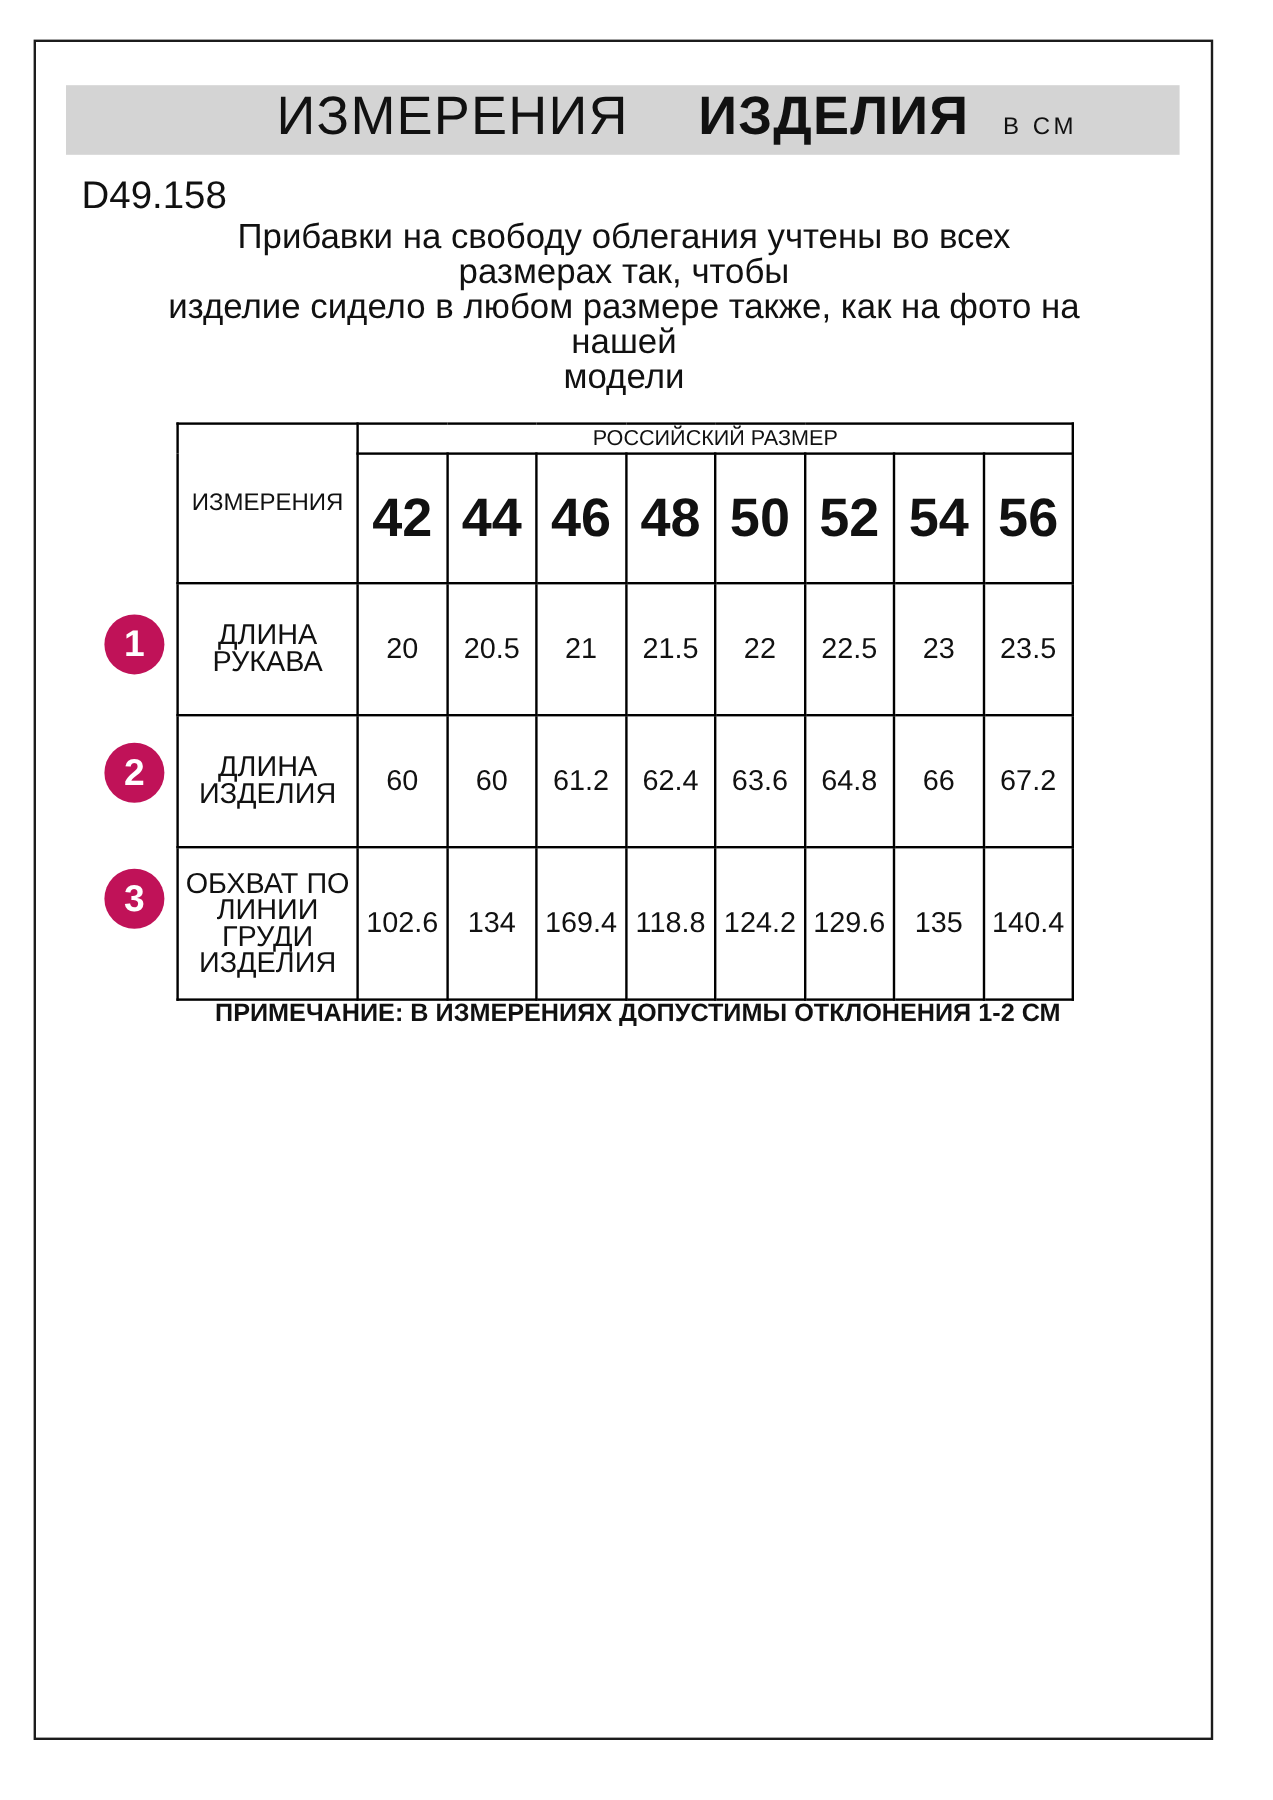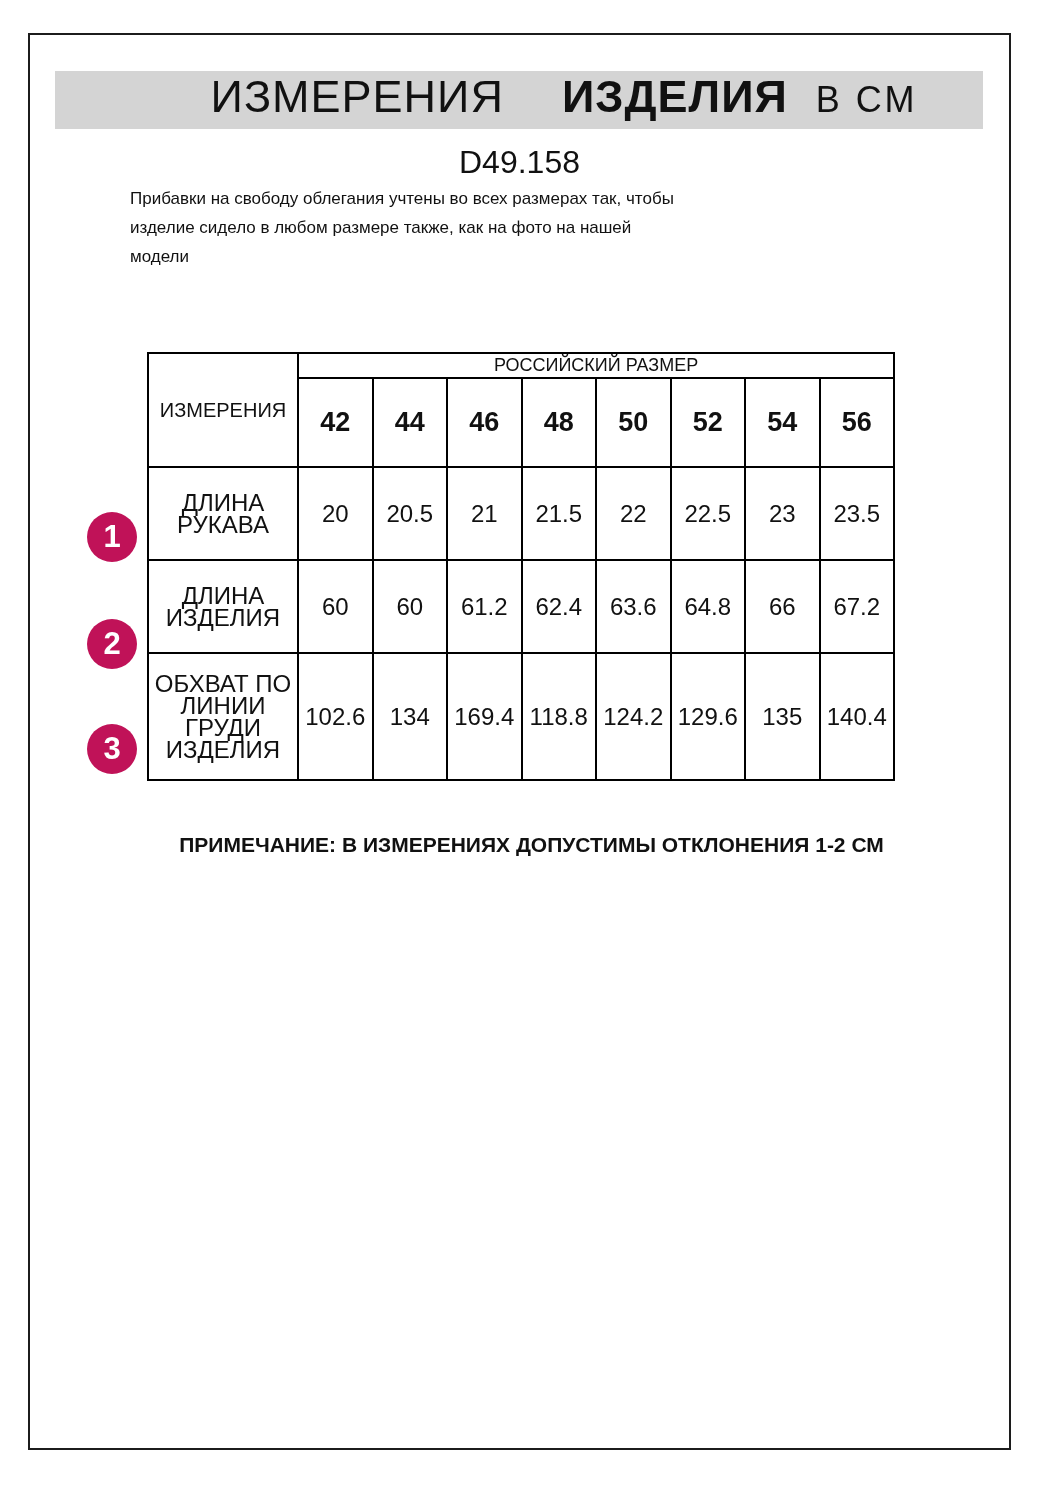--- a/index.html
+++ b/index.html
@@ -18,44 +18,44 @@
   }
   .title-bar {
     position: absolute; left: 55px; top: 71px;
     width: 928px; height: 58px;
     background: #d4d4d4;
     display: flex; align-items: baseline; justify-content: center;
   }
   .title-group { position: relative; left: 45px; display: flex; align-items: baseline; }
   .title-reg  { font-size: 45px; font-weight: 400; letter-spacing: 1px; }
   .title-bold { font-size: 45px; font-weight: 700; margin-left: 58px; letter-spacing: 1px; }
-  .title-units{ font-size: 36px; font-weight: 400; margin-left: 28px; letter-spacing: 3px; }
+  .title-units{ font-size: 20px; font-weight: 400; margin-left: 28px; letter-spacing: 3px; }
   .product-code {
     position: absolute; left: 28px; top: 144px; width: 983px;
-    text-align: center; font-size: 32px; font-weight: 400;
+    text-align: left; font-size: 32px; font-weight: 400; padding-left: 40px;
   }
   .description {
     position: absolute; left: 130px; top: 184px; width: 780px;
-    font-size: 17px; line-height: 29px;
+    text-align: center; font-size: 29px; line-height: 29px;
     white-space: pre-line;
   }
   table.size-table {
     position: absolute; left: 147px; top: 352px;
     border-collapse: collapse; table-layout: fixed;
     width: 746px;
   }
   table.size-table td {
     border: 2px solid #000000;
     text-align: center; vertical-align: middle;
     overflow: hidden;
   }
   td.measure-h   { font-size: 20px; font-weight: 400; }
   td.size-band   { height: 25px; font-size: 18px; font-weight: 400; }
-  tr.size-row td { height: 89px; font-size: 27px; font-weight: 700; }
-  tr.data-row td { height: 93px; font-size: 24px; font-weight: 400; }
+  tr.size-row td { height: 108px; font-size: 45px; font-weight: 700; }
+  tr.data-row td { height: 110px; font-size: 24px; font-weight: 400; }
   tr.data-row-last td { height: 127px; }
   td.row-label {
     font-size: 17px; font-weight: 400;
     white-space: pre-line; line-height: 22px;
   }
   .badge {
     position: absolute; left: 87px;
     width: 50px; height: 50px; border-radius: 50%;
     background: #c01258;
     color: #ffffff; font-size: 31px; font-weight: 700;

